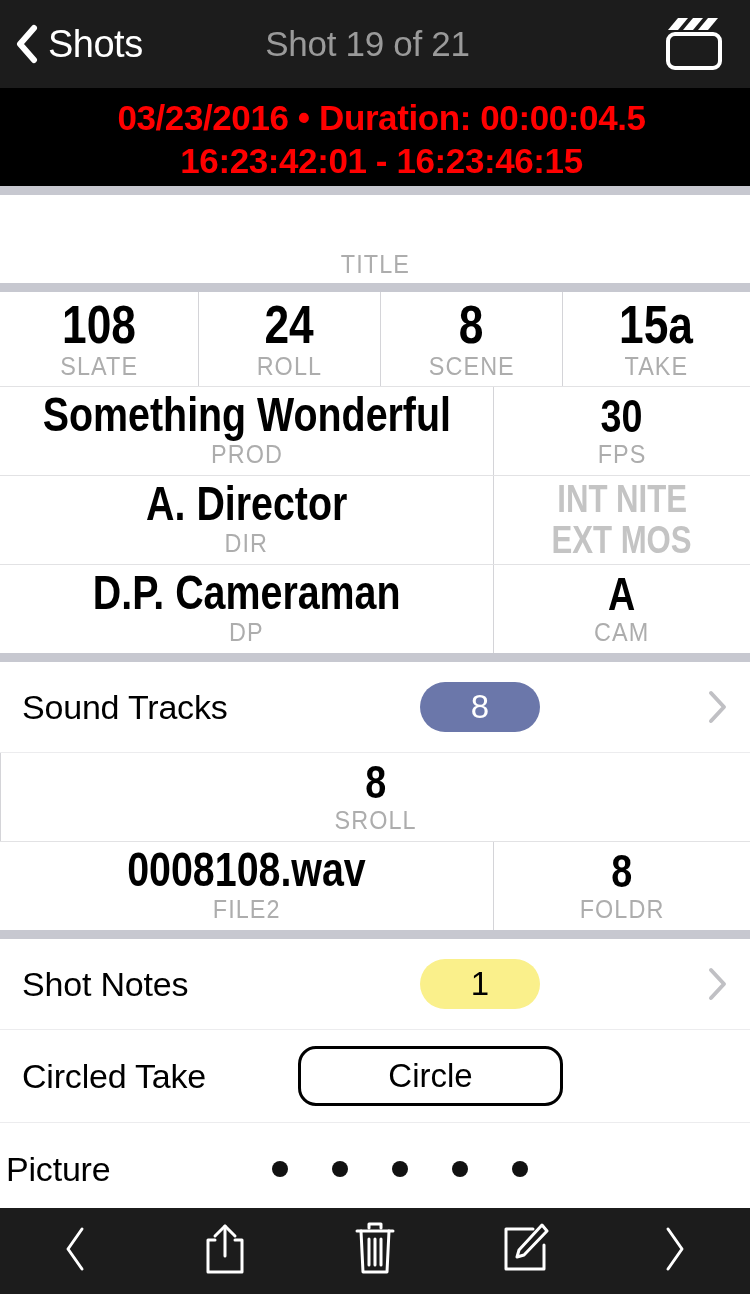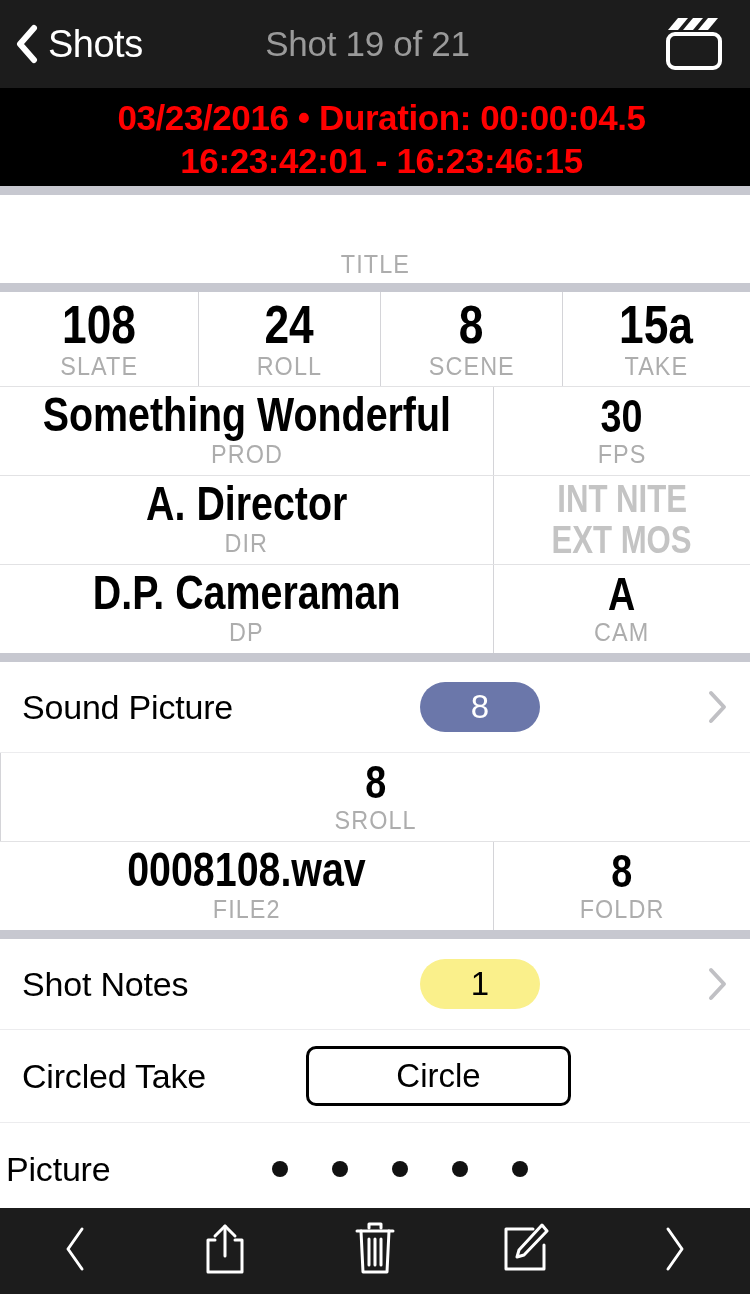--- a/index.html
+++ b/index.html
@@ -120,22 +120,22 @@
     display: flex; align-items: center; justify-content: center;
     font-size: 33px;
   }
   .badge.blue { background: #6b77aa; color: #ffffff; }
   .badge.yellow { background: #faf08b; color: #000000; }
   .disclosure {
     position: absolute; right: 22px; top: 50%; transform: translateY(-50%);
     width: 20px; height: 34px;
   }
   .circle-btn {
-    position: absolute; left: 306px; top: 50%; transform: translateY(-50%);
-    width: 265px; height: 60px; border: 3px solid #000; border-radius: 10px;
+    position: absolute; left: 298px; top: 50%; transform: translateY(-50%);
+    width: 265px; height: 60px; border: 3px solid #000; border-radius: 18px;
     background: #fff; display: flex; align-items: center; justify-content: center;
     font-size: 33px; color: #000; cursor: pointer;
     font-family: "Liberation Sans", sans-serif;
   }
   .pic-dots {
     position: absolute; left: 272px; top: 50%; transform: translateY(-50%);
     display: flex; align-items: center; gap: 44px;
   }
   .pic-dots .dot {
     width: 16px; height: 16px; border-radius: 50%; background: #111;
@@ -251,21 +251,21 @@
     <div class="vline"></div>
     <div class="cell right">
       <div class="val">A</div>
       <div class="lbl">CAM</div>
     </div>
   </div>
 
   <div class="gap gap-s"></div>
 
   <div class="list-row">
-    <span class="list-label">Sound Picture</span>
+    <span class="list-label">Sound Tracks</span>
     <span class="badge blue">8</span>
     <span class="disclosure">
       <svg width="20" height="34" viewBox="0 0 20 34">
         <polyline points="3,3 16,17 3,31" fill="none" stroke="#c0c0c4" stroke-width="4" stroke-linecap="round" stroke-linejoin="round"></polyline>
       </svg>
     </span>
   </div>
   <div class="hline-soft"></div>
 
   <div class="slate-row row2">

